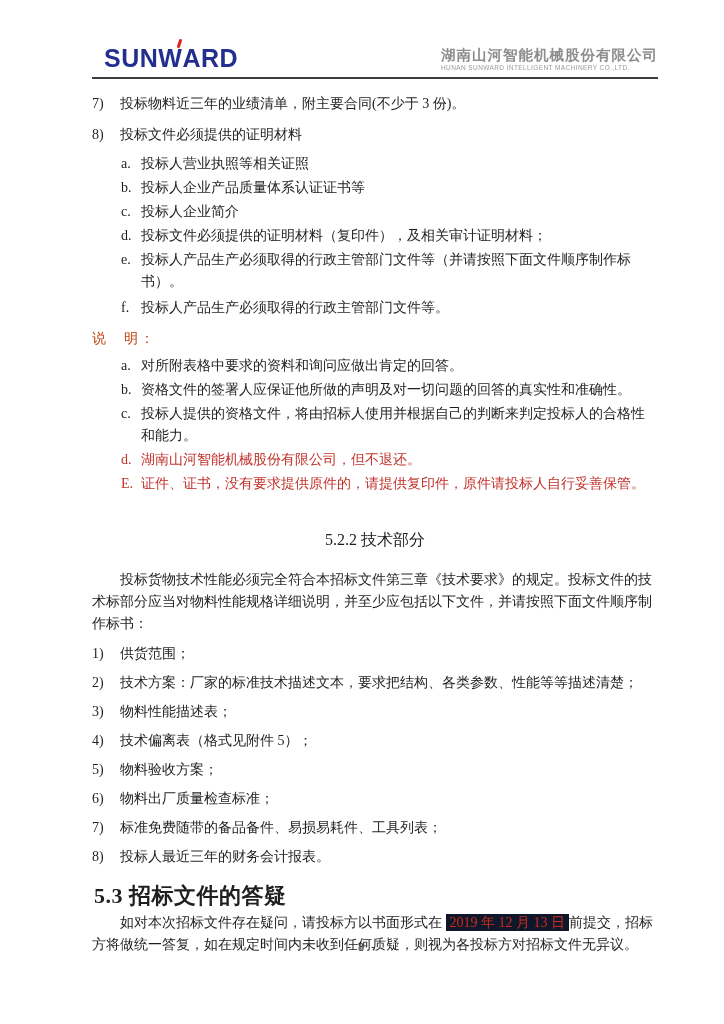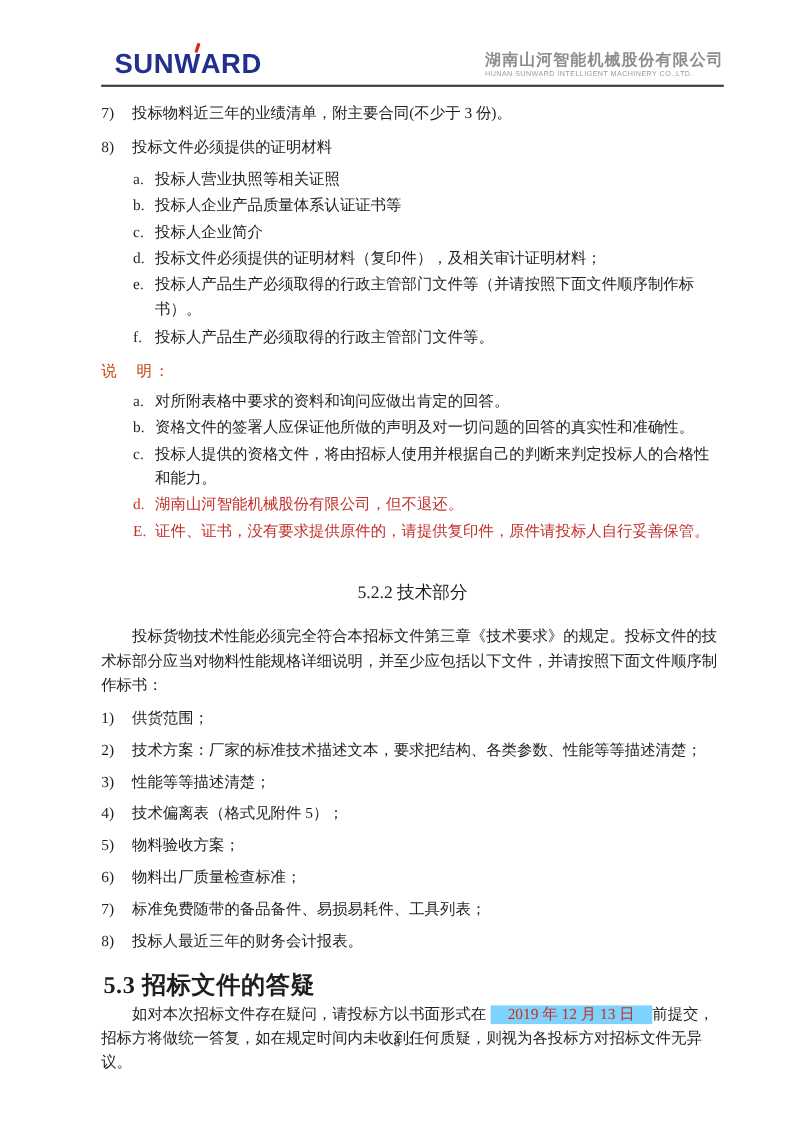--- a/index.html
+++ b/index.html
@@ -55,21 +55,21 @@
   .red { color: #c0322b; }
   .shuoming-label { margin-top: 9px; color: #c2410c; letter-spacing: 2px; }
   .shuoming .li { margin-top: 2px; }
   .shuoming .li:first-child { margin-top: 5px; }
   .h522 { margin-top: 34px; font-size: 16px; text-align: center; }
   .para { margin-top: 18px; text-indent: 2em; }
   .techlist .li { margin-top: 7px; }
   .techlist { margin-top: 8px; }
   .h53 { margin-top: 17px; margin-left: 2px; font-size: 22px; font-weight: bold; letter-spacing: 0.5px; }
   .qa { margin-top: 5px; text-indent: 2em; }
-  .hl { background: #7dd3fc; color: #cc2b1d; padding: 1px 16px; }
+  .hl { background: #0f172a; color: #cc2b1d; padding: 1px 4px; }
   
   .footer {
     position: absolute; top: 940px; left: 0; width: 100%;
     text-align: center; font-size: 12px; color: #2a2a2a; letter-spacing: 2px;
   }
 </style>
 </head>
 <body>
 
 <div class="page">
@@ -153,21 +153,21 @@
       <div class="li">
         <span class="marker">1)</span>
         <span class="txt">供货范围；</span>
       </div>
       <div class="li">
         <span class="marker">2)</span>
         <span class="txt">技术方案：厂家的标准技术描述文本，要求把结构、各类参数、性能等等描述清楚；</span>
       </div>
       <div class="li">
         <span class="marker">3)</span>
-        <span class="txt">性能等等描述清楚；</span>
+        <span class="txt">物料性能描述表；</span>
       </div>
       <div class="li">
         <span class="marker">4)</span>
         <span class="txt">技术偏离表（格式见附件 5）；</span>
       </div>
       <div class="li">
         <span class="marker">5)</span>
         <span class="txt">物料验收方案；</span>
       </div>
       <div class="li">

